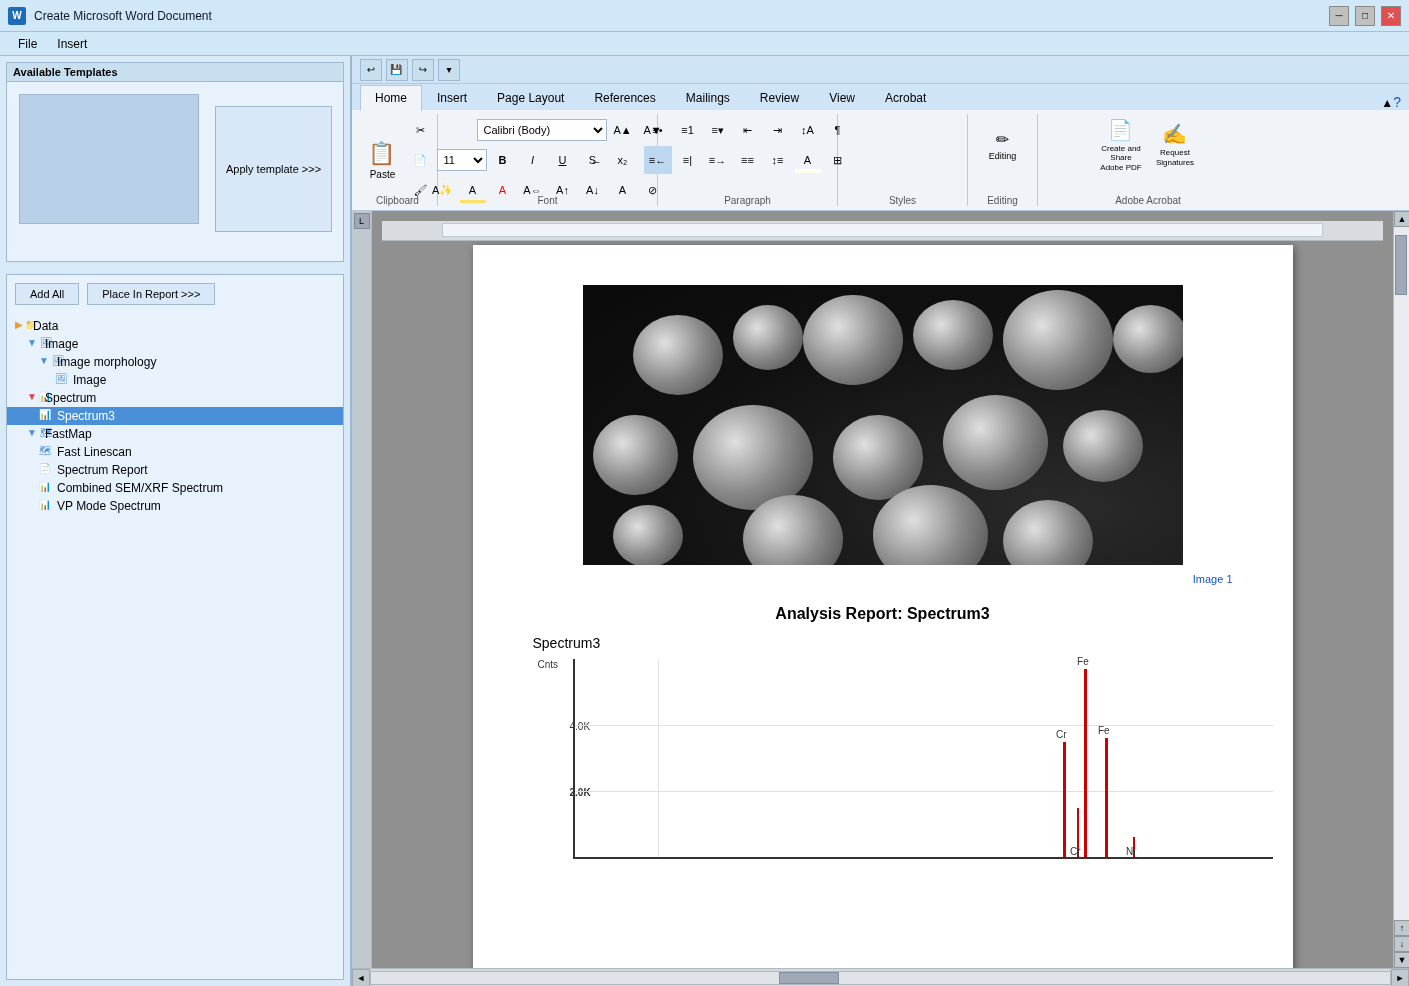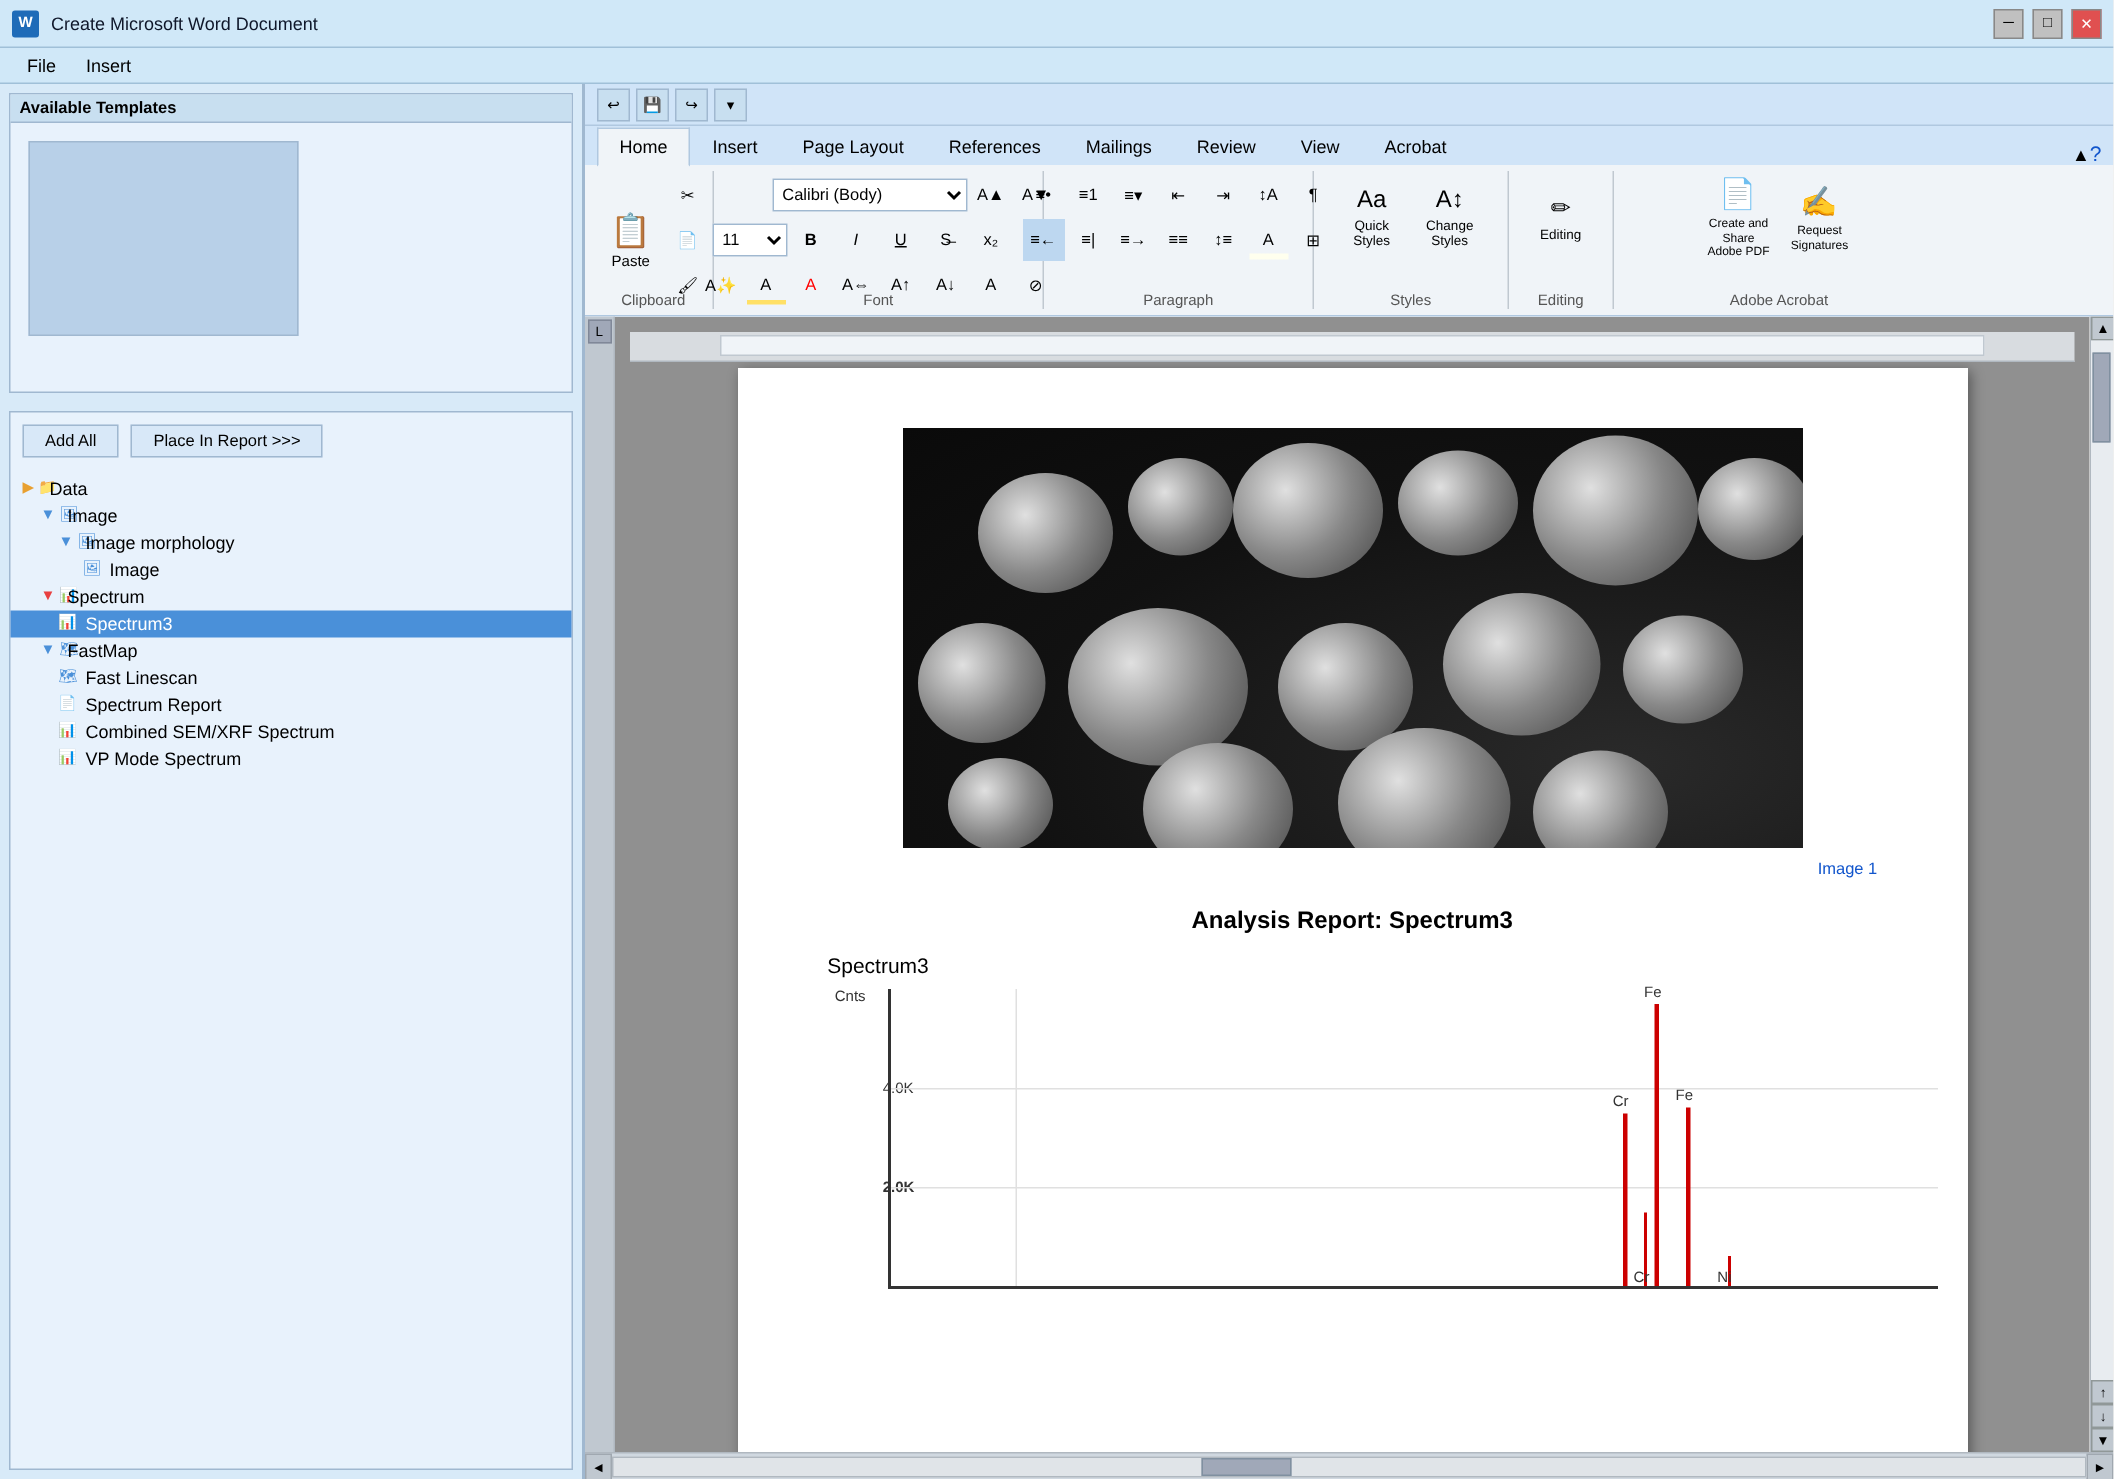--- a/index.html
+++ b/index.html
@@ -51,21 +51,21 @@
     }
 
     
     .main-layout {
       display: flex;
       height: calc(986px - 56px);
     }
 
     
     .left-panel {
-      width: 390px;
+      width: 352px;
       background: #d8eaf8;
       border-right: 2px solid #a0b8d0;
       display: flex;
       flex-direction: column;
       flex-shrink: 0;
     }
 
     .left-section {
       border: 1px solid #a0b8d0;
       margin: 6px;
@@ -416,20 +416,21 @@
 </div>
 
 <div class="main-layout">
 
   <div class="left-panel">
 
     <div class="left-section template-section">
       <div class="section-title">Available Templates</div>
       <div style="display:flex; padding: 4px;">
         <div class="template-preview"></div>
+        <button class="apply-template-btn">Apply template &gt;&gt;&gt;</button>
       </div>
     </div>
 
     <div class="left-section eds-section">
       <div class="eds-buttons">
         <button class="eds-btn">Add All</button>
         <button class="eds-btn">Place In Report &gt;&gt;&gt;</button>
       </div>
 
       <div class="tree">
@@ -597,34 +598,20 @@
             <button class="rb-btn">≡≡</button>
             <button class="rb-btn">↕≡</button>
             <button class="rb-btn" style="background:linear-gradient(#ffe,#ffe) bottom/100% 4px no-repeat;">A</button>
             <button class="rb-btn">⊞</button>
           </div>
         </div>
         <div class="ribbon-group-label">Paragraph</div>
       </div>
 
       <div class="ribbon-group" style="width:130px;">
-        <div class="ribbon-group-content" style="flex-direction:row;gap:4px;">
-          <div style="display:flex;flex-direction:column;align-items:center;gap:2px;">
-            <button class="rb-btn rb-btn-large">
-              <span style="font-size:16px;">Aa</span>
-              <span style="font-size:9px;text-align:center;">Quick Styles</span>
-            </button>
-          </div>
-          <div style="display:flex;flex-direction:column;align-items:center;gap:2px;">
-            <button class="rb-btn rb-btn-large">
-              <span style="font-size:16px;">A↕</span>
-              <span style="font-size:9px;text-align:center;">Change Styles</span>
-            </button>
-          </div>
-        </div>
         <div class="ribbon-group-label">Styles</div>
       </div>
 
       <div class="ribbon-group" style="width:70px;">
         <div class="ribbon-group-content" style="flex-direction:column;align-items:center;">
           <button class="rb-btn rb-btn-large">
             <span style="font-size:16px;">✏</span>
             <span style="font-size:9px;text-align:center;">Editing</span>
           </button>
         </div>

